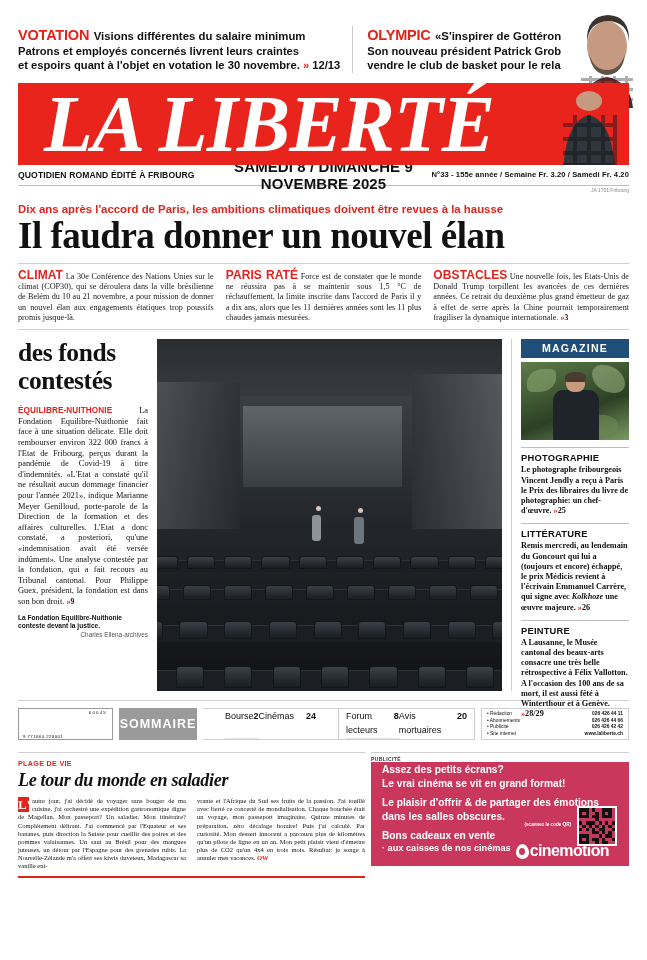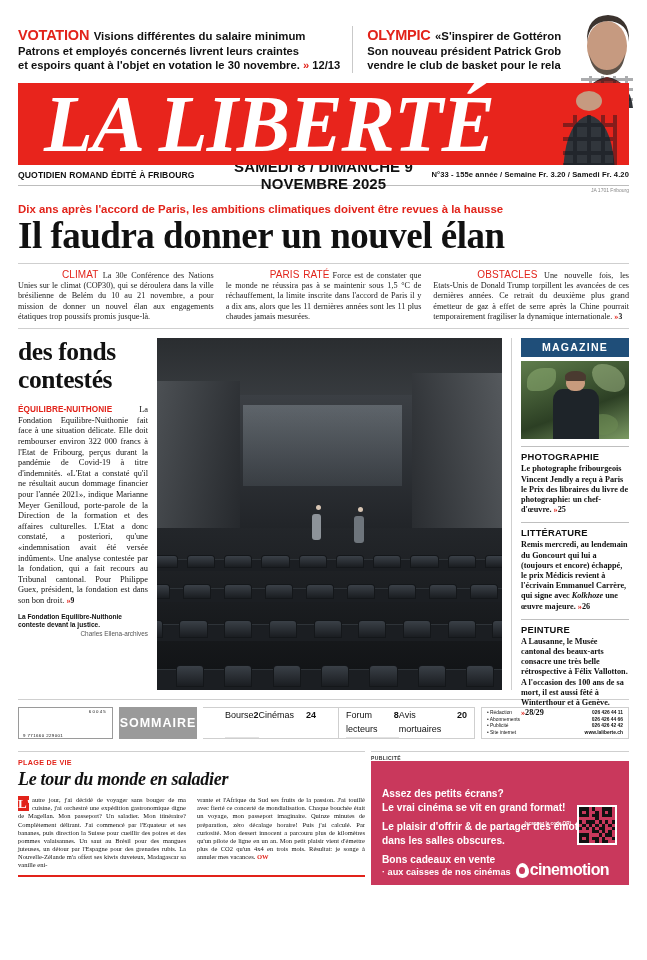--- a/index.html
+++ b/index.html
@@ -125,23 +125,22 @@
     padding-right:12px;
     font-family:"Liberation Serif", serif;
     font-size:8.2px;
     line-height:10.3px;
     text-align:justify;
     color:#1a1a1a;
   }
   .lead-col:last-child{padding-right:0;}
   .lc-kicker{
     font-family:"Liberation Sans", sans-serif;
-    color:#e2231a;font-weight:normal;font-size:10px;
+    color:#e2231a;font-weight:bold;font-size:12px;
     letter-spacing:0.1px;
-    margin-left:44px;
   }
   .lead-rule2{border-top:1px solid #cfcfcf;margin:6px 18px 0 18px;}
 
   
   .main{
     display:flex;
     margin:9px 18px 0 18px;
     height:352px;
   }
   .col-left{width:130px;flex:0 0 130px;padding-right:9px;}
@@ -301,22 +300,22 @@
     font-size:13px;line-height:15px;width:11px;height:15px;
     text-align:center;margin:0 3px 0 0;
   }
   .bl-rule{border-top:2px solid #e2231a;margin-top:6px;}
 
   .bottom-right{width:258px;flex:0 0 258px;}
   .pub-label{font-size:5px;font-weight:bold;letter-spacing:.4px;color:#333;}
   .pub-rule{border-top:1px solid #cfcfcf;margin-bottom:3px;}
   .ad{
     background:#c9385c;color:#fff;
-    padding:26px 11px 8px 11px;
-    position:relative;height:124px;box-sizing:border-box;
+    padding:1px 11px 8px 11px;
+    position:relative;height:104px;box-sizing:border-box;
     overflow:hidden;
   }
   .ad p{margin:0;font-weight:bold;font-size:10.2px;line-height:13.4px;}
   .ad .gap{height:6px;}
   .ad .sm{font-size:9.2px;line-height:12px;}
   .qr{
     position:absolute;right:12px;top:44px;width:40px;height:40px;background:#fff;
     padding:2px;box-sizing:border-box;
   }
   .qr-grid{width:100%;height:100%;display:grid;grid-template-columns:repeat(11,1fr);grid-template-rows:repeat(11,1fr);}

